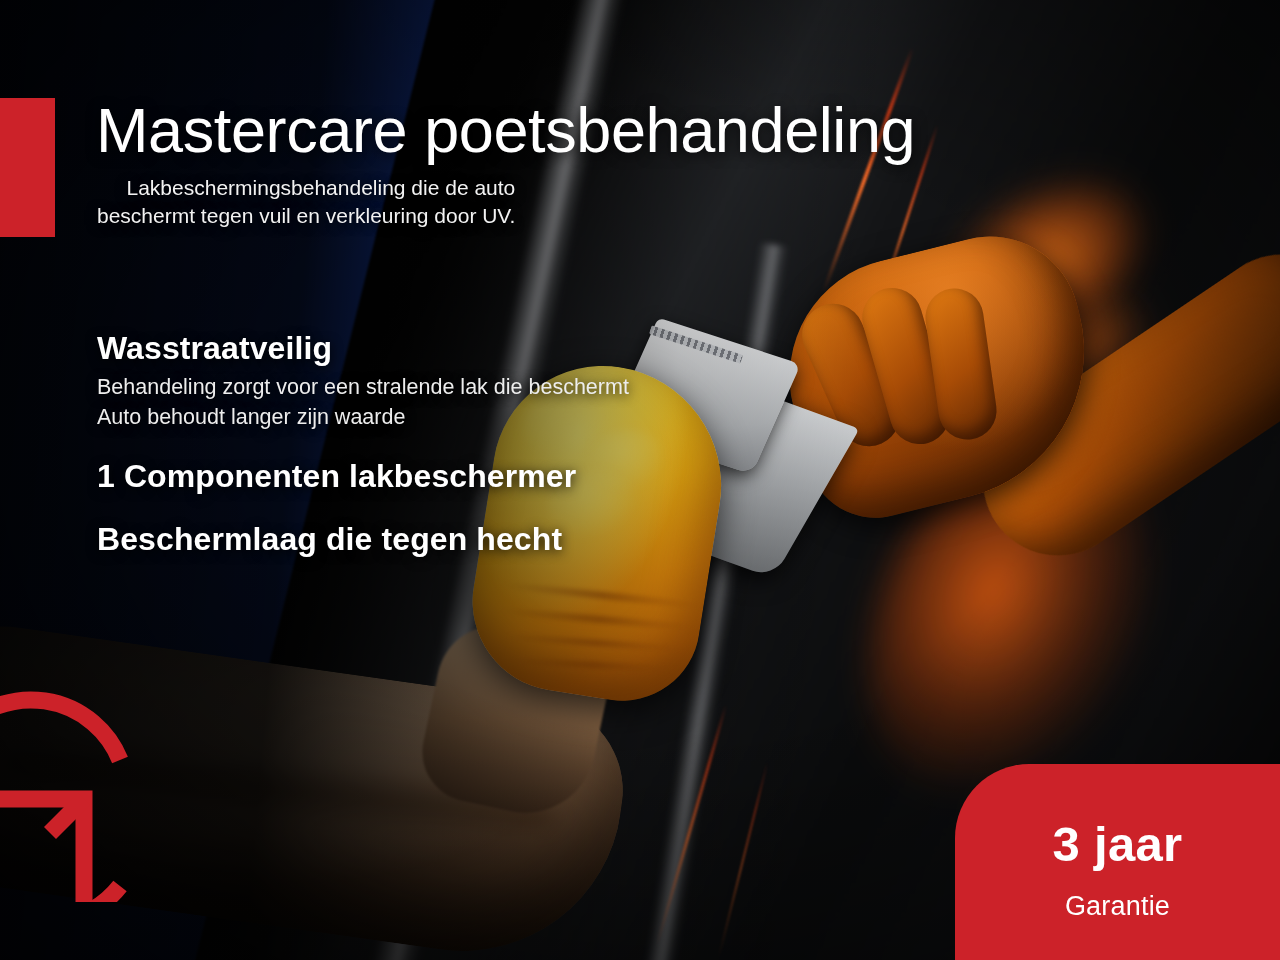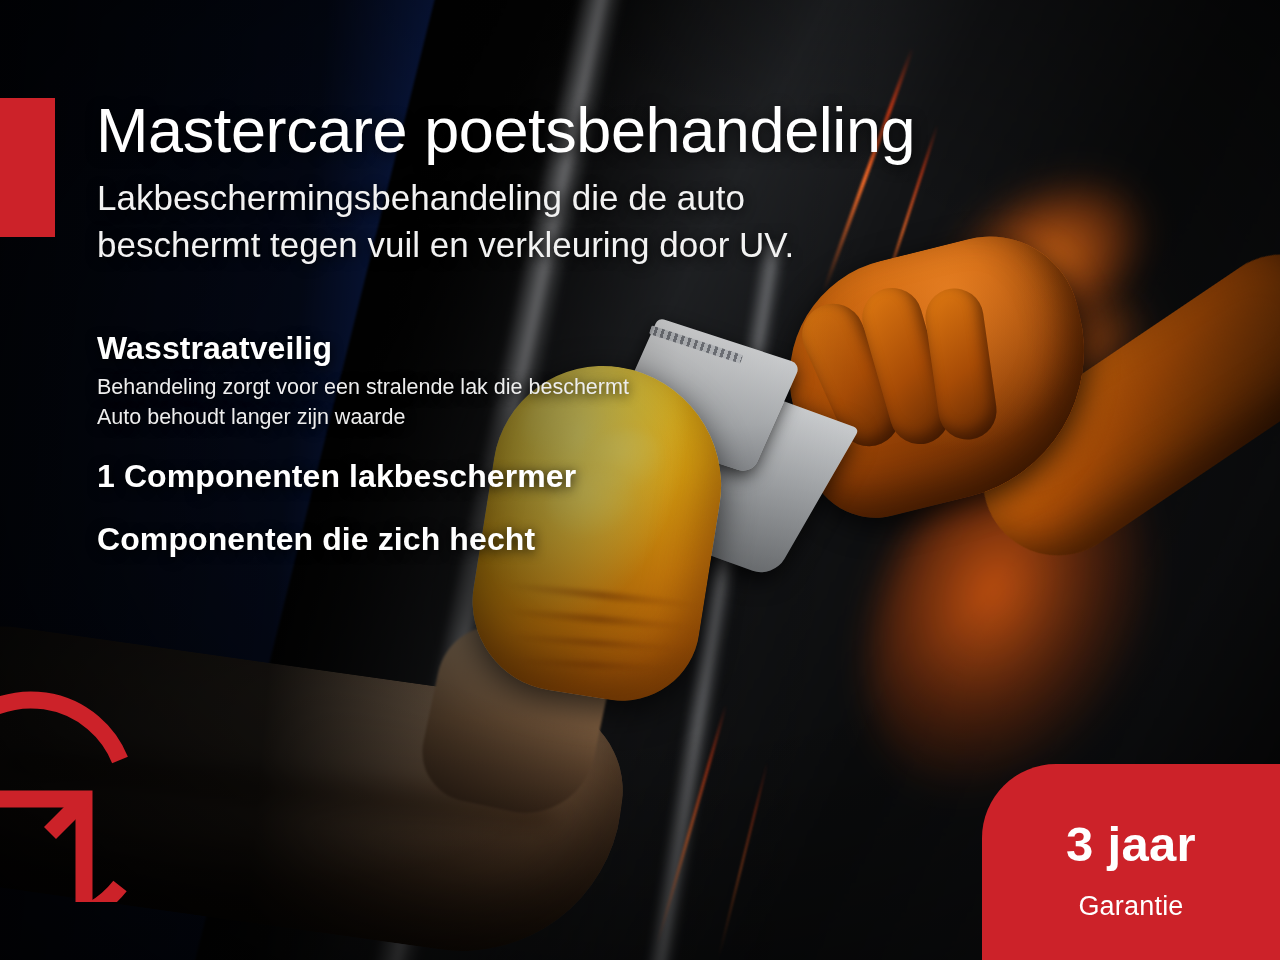--- a/index.html
+++ b/index.html
@@ -284,25 +284,26 @@
     font-size:63px;
     font-weight:300;
     letter-spacing:-.4px;
     color:#fff;
     white-space:nowrap;
     text-shadow:0 2px 14px rgba(0,0,0,.85);
   }
   .subhead {
     position:absolute;
     left:97px; top:174px;
-    font-size:35px;
+    font-size:21px;
     font-weight:400;
     line-height:1.35;
     color:#f2f2f2;
     text-shadow:0 2px 12px rgba(0,0,0,.9);
+    text-align:right;
   }
 
   .features { position:absolute; left:97px; top:330px; }
   .feature { margin-bottom:26px; }
   .feature-title {
     font-size:32px;
     font-weight:700;
     color:#fff;
     letter-spacing:.1px;
     margin-bottom:6px;
@@ -315,21 +316,21 @@
     color:#ededed;
     text-shadow:0 2px 12px rgba(0,0,0,.92);
   }
   .feature.f-2 { margin-top:8px; }
   .feature.f-3 { margin-top:12px; }
 
   
   .badge {
     position:absolute;
     right:0; bottom:0;
-    width:298px; height:196px;
+    width:325px; height:196px;
     background:var(--brand);
     border-top-left-radius:74px;
     display:flex;
     flex-direction:column;
     align-items:center;
     justify-content:center;
     padding-top:18px;
   }
   .badge-years {
     font-size:49px;
@@ -419,21 +420,21 @@
       <div class="feature-title">Wasstraatveilig</div>
       <div class="feature-line">Behandeling zorgt voor een stralende lak die beschermt</div>
       <div class="feature-line">Auto behoudt langer zijn waarde</div>
     </div>
 
     <div class="feature f-2">
       <div class="feature-title">1 Componenten lakbeschermer</div>
     </div>
 
     <div class="feature f-3">
-      <div class="feature-title">Componenten die zich hecht</div>
+      <div class="feature-title">Beschermlaag die tegen hecht</div>
     </div>
 
   </div>
 
   <div class="badge">
     <div class="badge-years">3 jaar</div>
     <div class="badge-label">Garantie</div>
   </div>
 
 </div>

